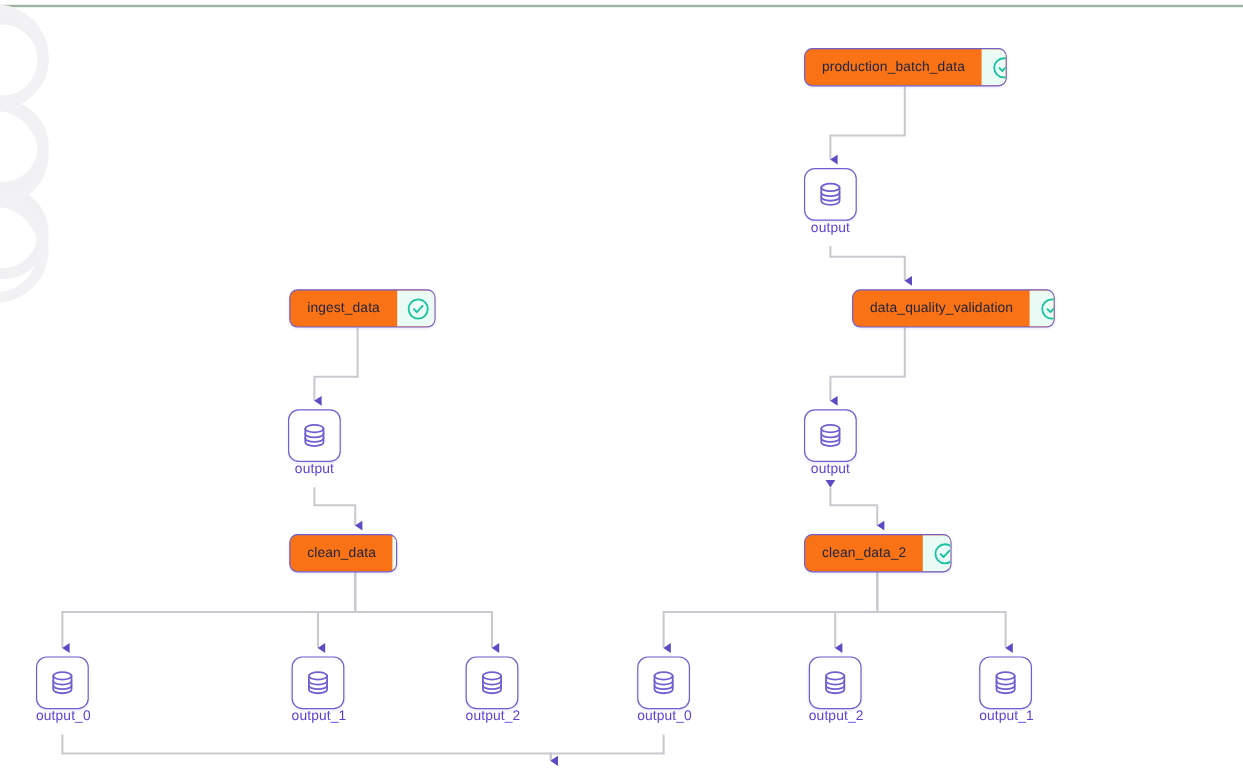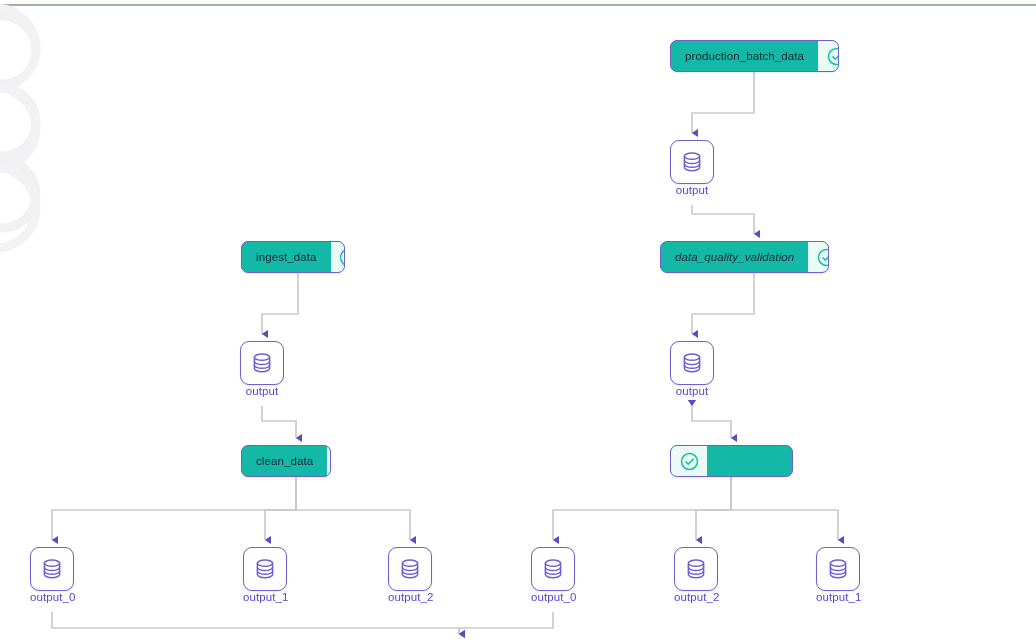--- a/index.html
+++ b/index.html
@@ -38,21 +38,21 @@
     pointer-events: none;
   }
   
   .task-node {
     position: absolute;
     height: 32px;
     display: flex;
     align-items: stretch;
     border: 1.4px solid #6f5fd0;
     border-radius: 7px;
-    background: #14b8a6;
+    background: #f97316;
     overflow: hidden;
     box-shadow: 0 1px 2px rgba(80,60,170,0.10);
   }
   .task-label {
     flex: 1 1 auto;
     display: flex;
     align-items: center;
     justify-content: center;
     padding: 0 14px;
     font-size: 11.5px;
@@ -145,48 +145,49 @@
   <div id="task-nodes">
       <div class="task-node" style="left: 670px; top: 40px; width: 169px;">
         <div class="task-label">production_batch_data</div>
         <div class="task-status" style="background: rgb(234, 250, 244);">
           <svg width="19" height="19" viewBox="0 0 20 20" class="status-glyph">
             <circle cx="10" cy="10" r="8.4" fill="none" stroke="#17c2a0" stroke-width="1.6"></circle>
             <path d="M 6.2 10.2 L 8.8 12.8 L 13.9 7.3" fill="none" stroke="#17c2a0" stroke-width="1.6" stroke-linecap="round" stroke-linejoin="round"></path>
           </svg>
         </div>
       </div>
-      <div class="task-node" style="left: 241px; top: 241px; width: 104px;">
+      <div class="task-node" style="left: 241px; top: 241px; width: 122px;">
         <div class="task-label">ingest_data</div>
         <div class="task-status" style="background: rgb(234, 250, 244);">
           <svg width="19" height="19" viewBox="0 0 20 20" class="status-glyph">
             <circle cx="10" cy="10" r="8.4" fill="none" stroke="#17c2a0" stroke-width="1.6"></circle>
             <path d="M 6.2 10.2 L 8.8 12.8 L 13.9 7.3" fill="none" stroke="#17c2a0" stroke-width="1.6" stroke-linecap="round" stroke-linejoin="round"></path>
           </svg>
         </div>
       </div>
-      <div class="task-node" style="left: 660px; top: 241px; width: 169px; font-style: italic;">
+      <div class="task-node" style="left: 710px; top: 241px; width: 169px;">
         <div class="task-label">data_quality_validation</div>
         <div class="task-status" style="background: rgb(234, 250, 244);">
           <svg width="19" height="19" viewBox="0 0 20 20" class="status-glyph">
             <circle cx="10" cy="10" r="8.4" fill="none" stroke="#17c2a0" stroke-width="1.6"></circle>
             <path d="M 6.2 10.2 L 8.8 12.8 L 13.9 7.3" fill="none" stroke="#17c2a0" stroke-width="1.6" stroke-linecap="round" stroke-linejoin="round"></path>
           </svg>
         </div>
       </div>
       <div class="task-node" style="left: 241px; top: 445px; width: 90px;">
         <div class="task-label">clean_data</div>
         <div class="task-status" style="background: rgb(234, 250, 244);">
           <svg width="19" height="19" viewBox="0 0 20 20" class="status-glyph">
             <circle cx="10" cy="10" r="8.4" fill="none" stroke="#17c2a0" stroke-width="1.6"></circle>
             <path d="M 6.2 10.2 L 8.8 12.8 L 13.9 7.3" fill="none" stroke="#17c2a0" stroke-width="1.6" stroke-linecap="round" stroke-linejoin="round"></path>
           </svg>
         </div>
       </div>
       <div class="task-node" style="left: 670px; top: 445px; width: 123px;">
+        <div class="task-label">clean_data_2</div>
         <div class="task-status" style="background: rgb(234, 250, 244);">
           <svg width="19" height="19" viewBox="0 0 20 20" class="status-glyph">
             <circle cx="10" cy="10" r="8.4" fill="none" stroke="#17c2a0" stroke-width="1.6"></circle>
             <path d="M 6.2 10.2 L 8.8 12.8 L 13.9 7.3" fill="none" stroke="#17c2a0" stroke-width="1.6" stroke-linecap="round" stroke-linejoin="round"></path>
           </svg>
         </div>
       </div>
     </div>
 
   <div id="dataset-nodes">

